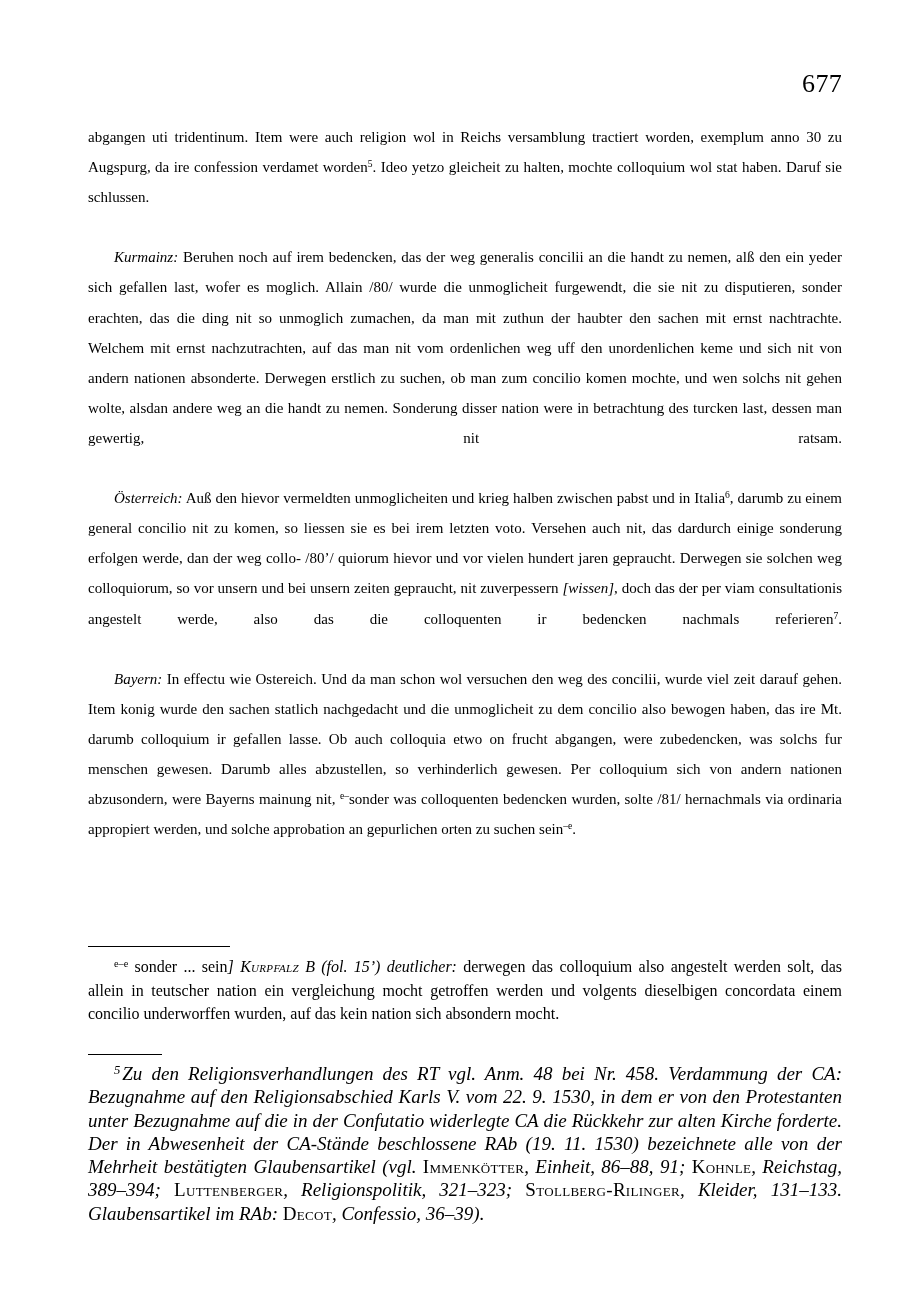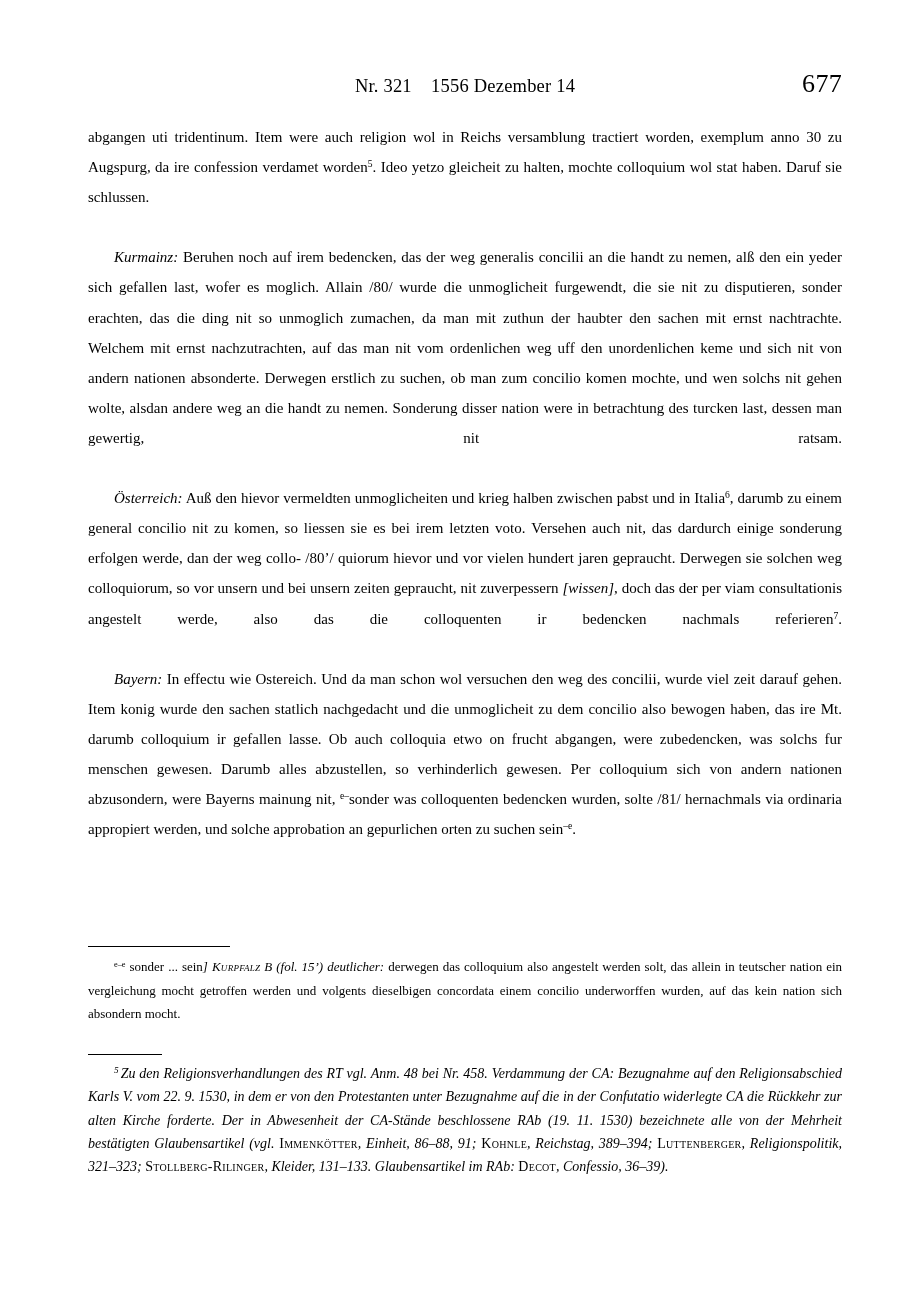--- a/index.html
+++ b/index.html
@@ -106,40 +106,40 @@
   }
 
   .apparatus-block {
     position: absolute;
     left: 88px;
     top: 955px;
     width: 754px;
   }
   p.apparatus {
     margin: 0;
-    font-size: 13px;
+    font-size: 16px;
     line-height: 23.6px;
     text-align: justify;
     text-indent: 26px;
   }
   .sc {
     font-variant: small-caps;
     letter-spacing: 0.3px;
   }
 
   
   .footnote-block {
     position: absolute;
     left: 88px;
     top: 1062px;
     width: 754px;
   }
   p.footnote {
     margin: 0;
-    font-size: 14px;
+    font-size: 19px;
     line-height: 23.3px;
     text-align: justify;
     text-indent: 26px;
     font-style: italic;
   }
   p.footnote.short {
     text-align: left;
   }
   p.footnote .sc {
     font-style: normal;
@@ -153,21 +153,20 @@
     padding-right: 2px;
   }
   .upr { font-style: normal; }
 </style>
 </head>
 <body>
 
 <div class="page">
 
   <div class="running-head">
-    <div class="rh-center">Nr. 321    1556 Dezember 14</div>
     <div class="rh-folio">677</div>
   </div>
 
   <div class="body-block">
       <p class="bodytext"><span>abgangen uti tridentinum. Item were auch religion wol in Reichs versamblung tractiert worden, exemplum anno 30 zu Augspurg, da ire confession verdamet worden</span><sup class="fn">5</sup><span>. Ideo yetzo gleicheit zu halten, mochte colloquium wol stat haben. Daruf sie schlussen.</span></p>
       <p class="bodytext indent"><span class="it">Kurmainz:</span><span> Beruhen noch auf irem bedencken, das der weg generalis concilii an die handt zu nemen, alß den ein yeder sich gefallen last, wofer es moglich. Allain /80/ wurde die unmoglicheit furgewendt, die sie nit zu disputieren, sonder erachten, das die ding nit so unmoglich zumachen, da man mit zuthun der haubter den sachen mit ernst nachtrachte. Welchem mit ernst nachzutrachten, auf das man nit vom ordenlichen weg uff den unordenlichen keme und sich nit von andern nationen absonderte. Derwegen erstlich zu suchen, ob man zum concilio komen mochte, und wen solchs nit gehen wolte, alsdan andere weg an die handt zu nemen. Sonderung disser nation were in betrachtung des turcken last, dessen man gewertig, nit ratsam.</span></p>
       <p class="bodytext indent"><span class="it">Österreich:</span><span> Auß den hievor vermeldten unmoglicheiten und krieg halben zwischen pabst und in Italia</span><sup class="fn">6</sup><span>, darumb zu einem general concilio nit zu komen, so liessen sie es bei irem letzten voto. Versehen auch nit, das dardurch einige sonderung erfolgen werde, dan der weg collo- /80’/ quiorum hievor und vor vielen hundert jaren gepraucht. Derwegen sie solchen weg colloquiorum, so vor unsern und bei unsern zeiten gepraucht, nit zuverpessern </span><span class="it">[wissen]</span><span>, doch das der per viam consultationis angestelt werde, also das die colloquenten ir bedencken nachmals referieren</span><sup class="fn">7</sup><span>.</span></p>
       <p class="bodytext indent noexpand"><span class="it">Bayern:</span><span> In effectu wie Ostereich. Und da man schon wol versuchen den weg des concilii, wurde viel zeit darauf gehen. Item konig wurde den sachen statlich nachgedacht und die unmoglicheit zu dem concilio also bewogen haben, das ire Mt. darumb colloquium ir gefallen lasse. Ob auch colloquia etwo on frucht abgangen, were zubedencken, was solchs fur menschen gewesen. Darumb alles abzustellen, so verhinderlich gewesen. Per colloquium sich von andern nationen abzusondern, were Bayerns mainung nit, </span><sup class="fn">e–</sup><span>sonder was colloquenten bedencken wurden, solte /81/ hernachmals via ordinaria appropiert werden, und solche approbation an gepurlichen orten zu suchen sein</span><sup class="fn">–e</sup><span>.</span></p>
     </div>
 

